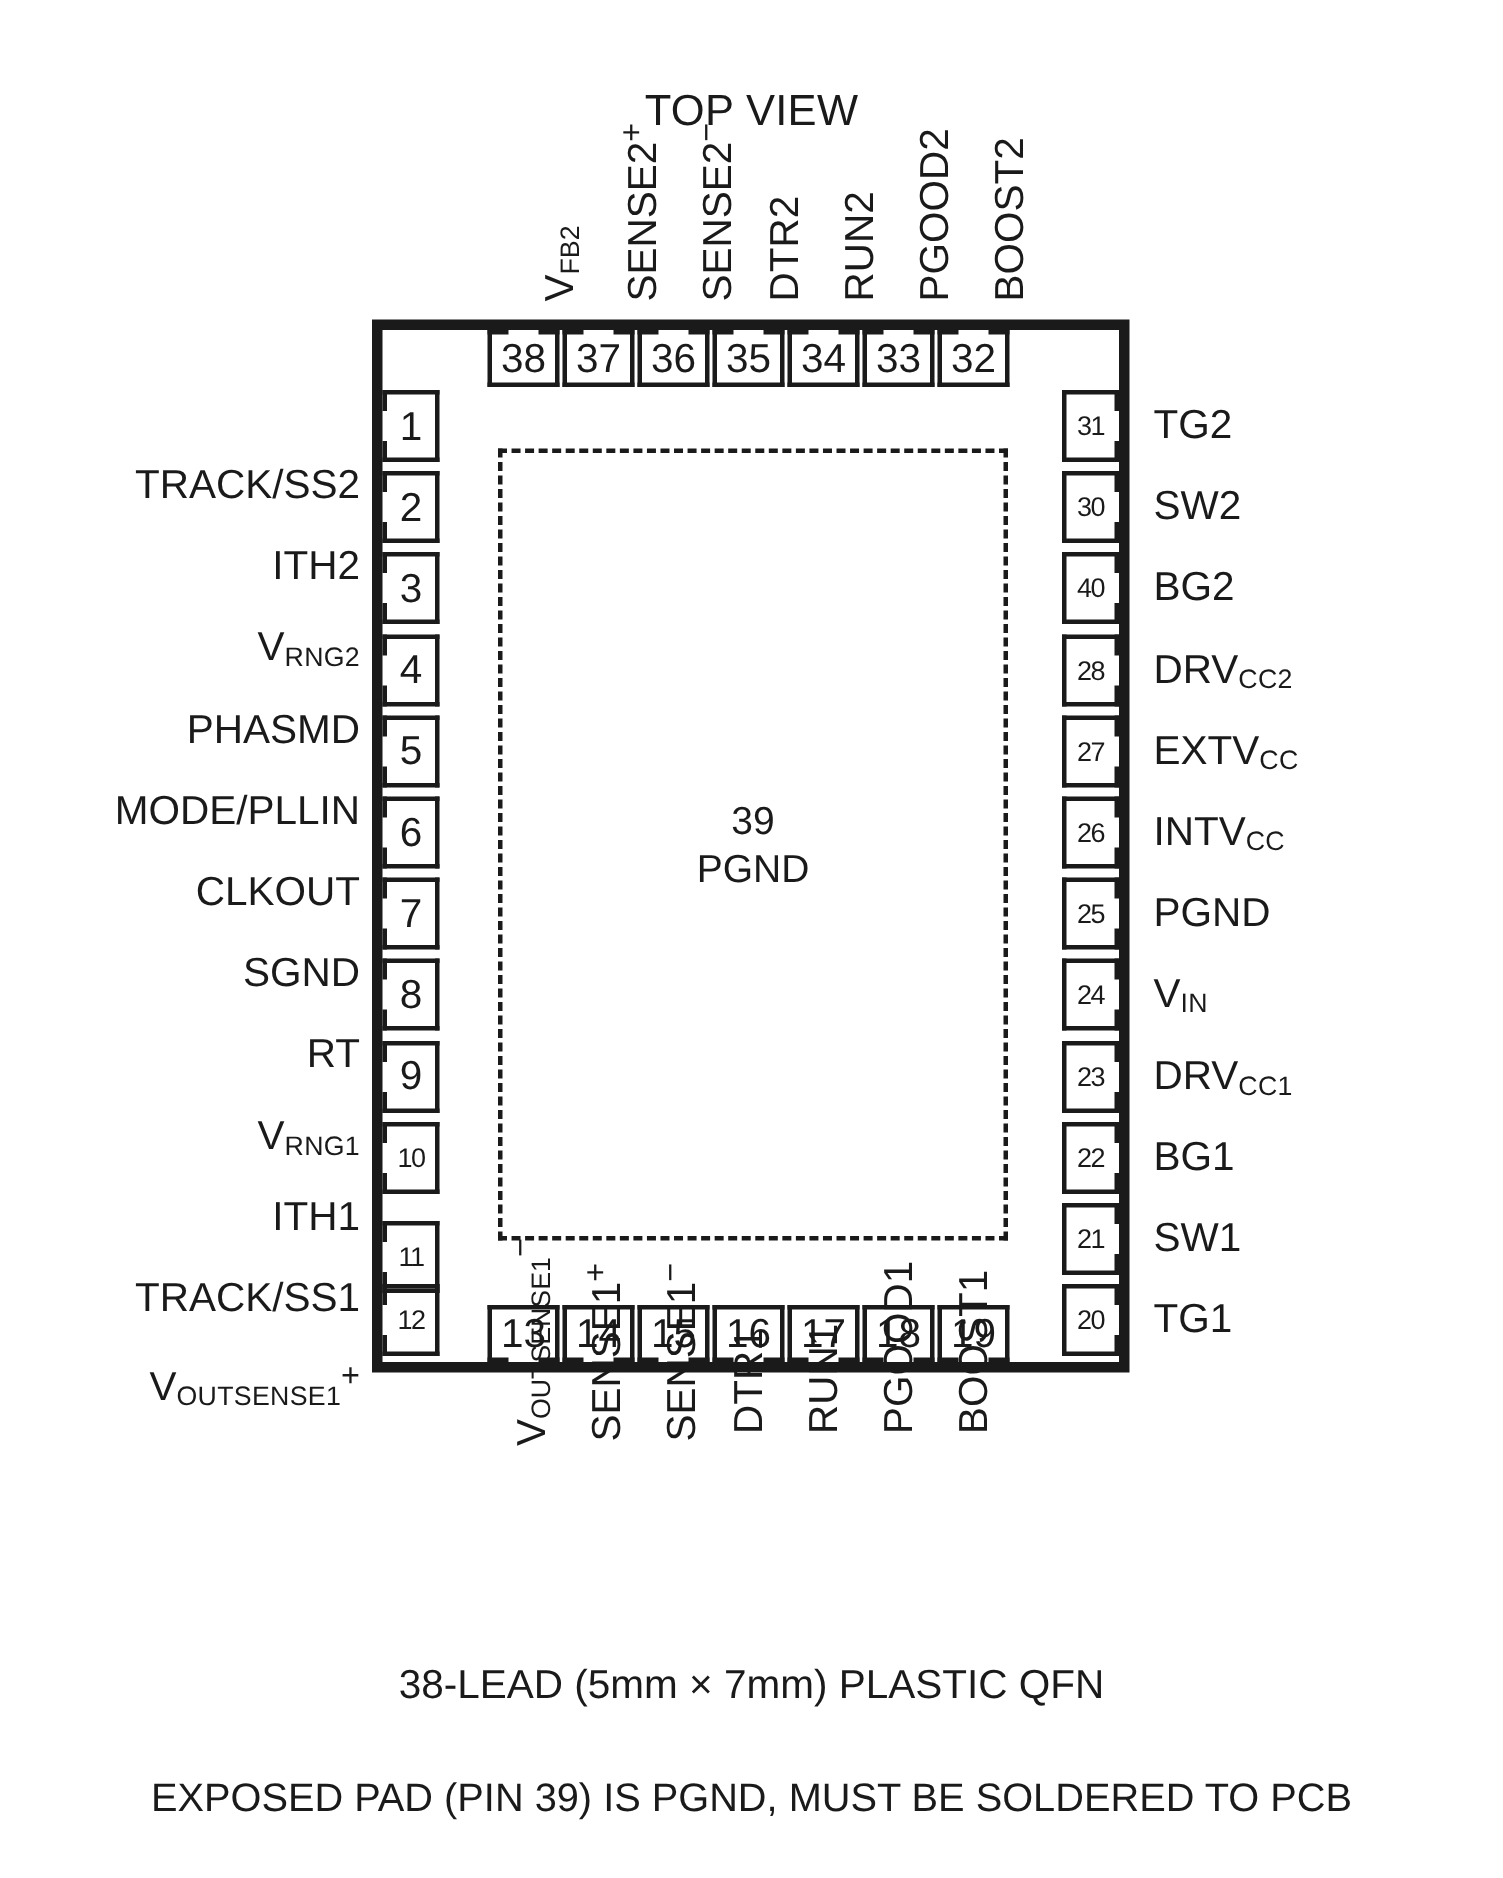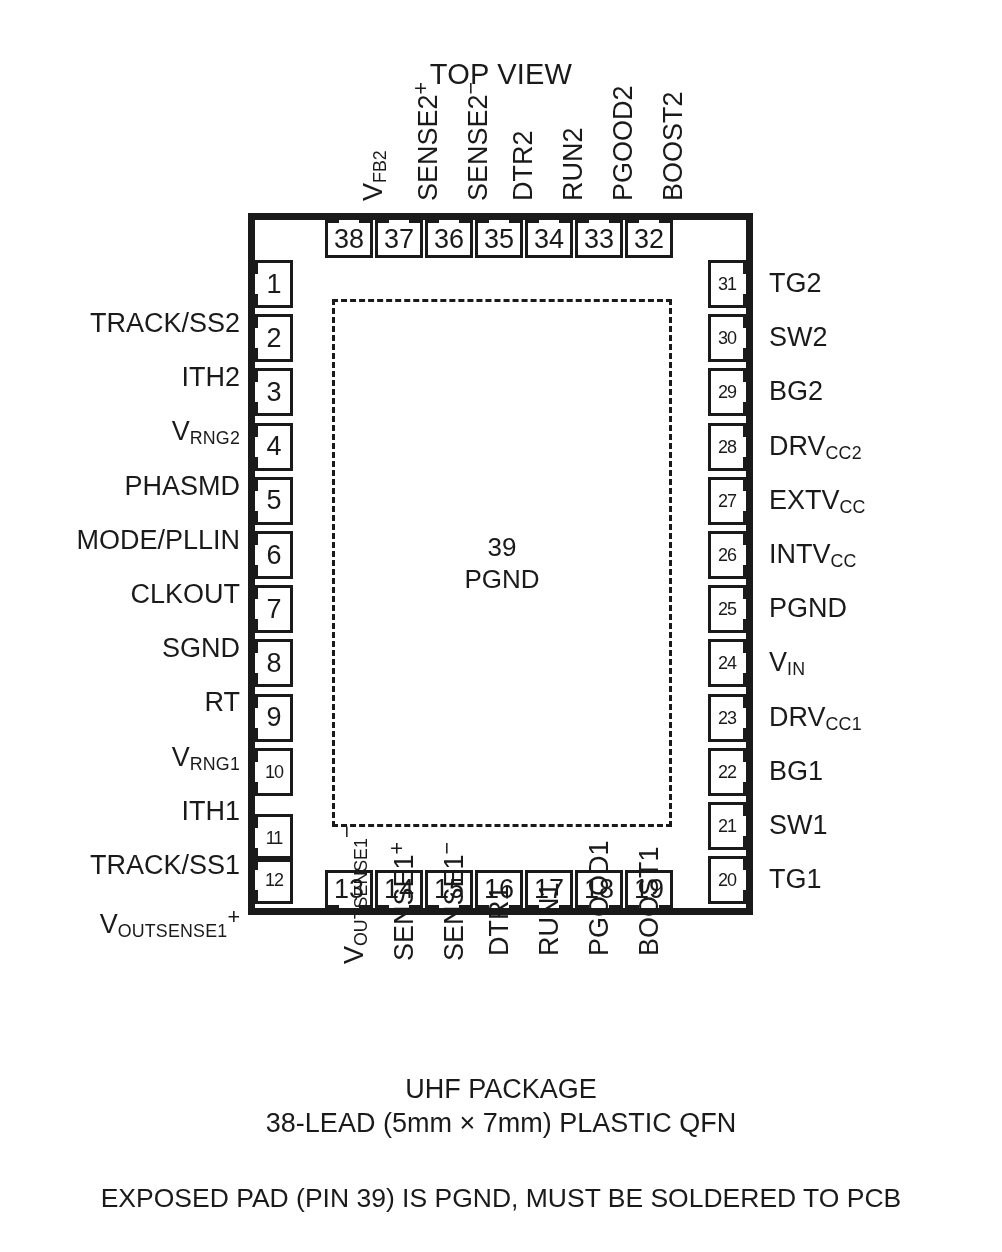--- a/index.html
+++ b/index.html
@@ -322,21 +322,21 @@
         <span class="pin-num">30</span>
       </div>
       <div class="pin v two-digit" style="left: 708px; top: 368.4px;">
         <span class="brk">
           <span style="left:0px;top:0px;width:38px;height:3px"></span>
           <span style="left:35px;top:0px;width:3px;height:13.920000000000002px"></span>
           <span style="left:35px;top:34.08px;width:3px;height:13.920000000000002px"></span>
           <span style="left:0px;top:45px;width:38px;height:3px"></span>
           <span style="left:0px;top:0px;width:3px;height:48px"></span>
         </span>
-        <span class="pin-num">29</span>
+        <span class="pin-num">40</span>
       </div>
       <div class="pin v two-digit" style="left: 708px; top: 422.6px;">
         <span class="brk">
           <span style="left:0px;top:0px;width:38px;height:3px"></span>
           <span style="left:35px;top:0px;width:3px;height:13.920000000000002px"></span>
           <span style="left:35px;top:34.08px;width:3px;height:13.920000000000002px"></span>
           <span style="left:0px;top:45px;width:38px;height:3px"></span>
           <span style="left:0px;top:0px;width:3px;height:48px"></span>
         </span>
         <span class="pin-num">28</span>
@@ -596,17 +596,16 @@
       <div class="vlbl" style="left: 660px; top: 201px;"><span>BOOST2</span></div>
       <div class="vlbl" style="left: 336px; top: 963.781px; transform: rotate(-90deg); transform-origin: 0px 0px;"><span>V</span><sub>OUTSENSE1</sub><sup>−</sup></div>
       <div class="vlbl" style="left: 386px; top: 961.062px; transform: rotate(-90deg); transform-origin: 0px 0px;"><span>SENSE1</span><sup>+</sup></div>
       <div class="vlbl" style="left: 436px; top: 961.062px; transform: rotate(-90deg); transform-origin: 0px 0px;"><span>SENSE1</span><sup>−</sup></div>
       <div class="vlbl" style="left: 486px; top: 956px; transform: rotate(-90deg); transform-origin: 0px 0px;"><span>DTR1</span></div>
       <div class="vlbl" style="left: 536px; top: 956px; transform: rotate(-90deg); transform-origin: 0px 0px;"><span>RUN1</span></div>
       <div class="vlbl" style="left: 586px; top: 956px; transform: rotate(-90deg); transform-origin: 0px 0px;"><span>PGOOD1</span></div>
       <div class="vlbl" style="left: 636px; top: 956px; transform: rotate(-90deg); transform-origin: 0px 0px;"><span>BOOST1</span></div>
     </div>
 
-  <div class="caption cap1">UHF PACKAGE</div>
   <div class="caption cap2">38-LEAD (5mm × 7mm) PLASTIC QFN</div>
   <div class="caption cap4">EXPOSED PAD (PIN 39) IS PGND, MUST BE SOLDERED TO PCB</div>
 
 </div>
 
 </body></html>

